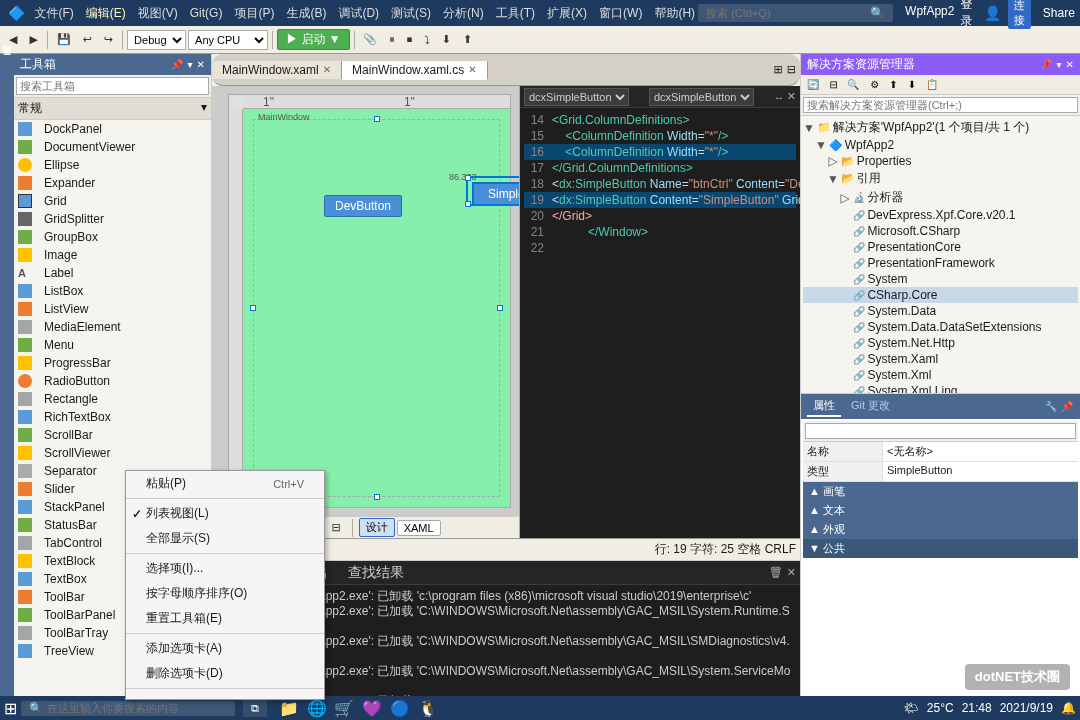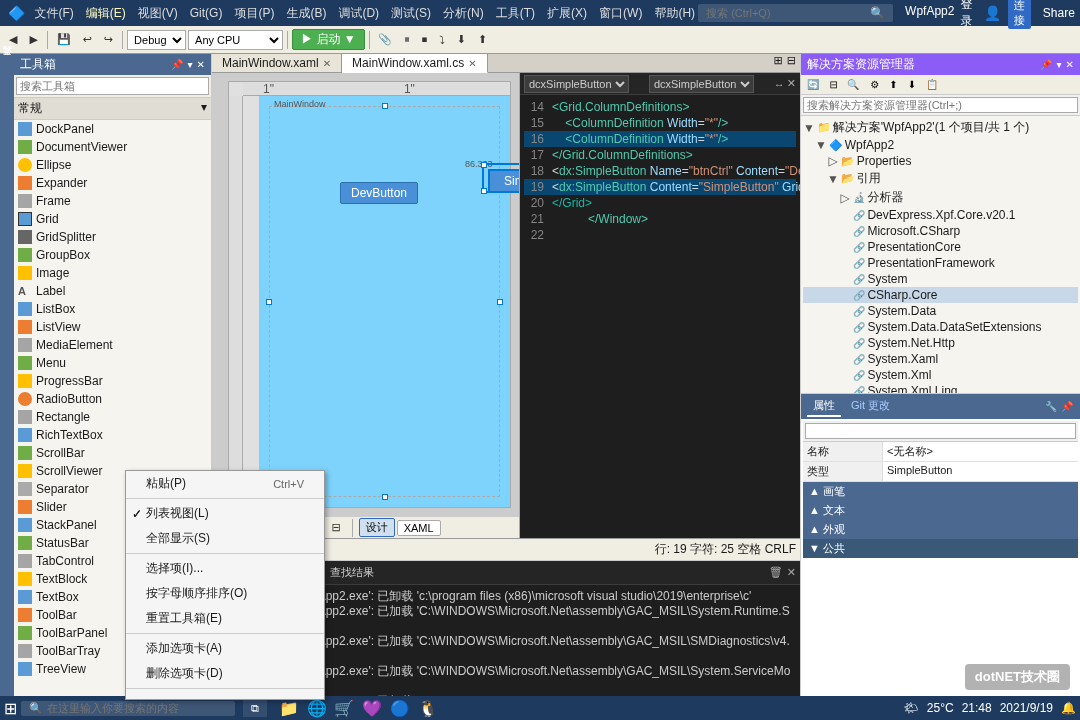--- a/index.html
+++ b/index.html
@@ -19,36 +19,36 @@
     .tb-btn { padding: 2px 4px; cursor: pointer; border: 1px solid transparent; border-radius: 2px; font-size: 11px; color: #333; background: none; white-space: nowrap; }
     .tb-select { height: 20px; border: 1px solid #aaa; font-size: 11px; padding: 0 2px; background: #fff; }
     .tb-run { background: #4CAF50; color: #fff; border: 1px solid #388E3C; border-radius: 2px; padding: 1px 8px; cursor: pointer; }
     
     
     #toolbox { width: 198px; background: #f5f4ef; border-right: 1px solid #ccc; display: flex; flex-direction: column; overflow: hidden; }
     #toolbox-header { background: #4a6890; color: #fff; padding: 2px 6px; font-size: 12px; display: flex; justify-content: space-between; align-items: center; }
     #toolbox-search { padding: 2px; background: #f0ede3; border-bottom: 1px solid #ccc; display: flex; align-items: center; }
     #toolbox-search input { width: 100%; border: 1px solid #aaa; font-size: 11px; padding: 1px 3px; height: 18px; }
     #toolbox-list { overflow-y: auto; flex: 1; }
-    .tool-item { display: flex; align-items: center; padding: 2px 4px; gap: 4px; cursor: pointer; font-size: 12px; }
+    .tool-item { display: flex; align-items: center; padding: 2px 4px; gap: 12px; cursor: pointer; font-size: 12px; }
     .tool-icon { width: 14px; height: 14px; background: #666; flex-shrink: 0; display: inline-block; }
     
     
     #context-menu { position: fixed; left: 125px; top: 470px; width: 200px; background: #f5f5f5; border: 1px solid #999; box-shadow: 2px 2px 5px rgba(0,0,0,0.3); z-index: 1000; }
     .ctx-item { display: flex; align-items: center; padding: 4px 20px; cursor: pointer; font-size: 12px; gap: 8px; justify-content: space-between; }
     .ctx-item.checked::before { content: '✓'; position: absolute; left: 6px; }
     .ctx-item { position: relative; }
     .ctx-shortcut { color: #666; font-size: 11px; }
     .ctx-sep { height: 1px; background: #ccc; margin: 2px 0; }
     
     
     #center { flex: 1; display: flex; flex-direction: column; overflow: hidden; }
     
     
-    #editor-tabs { display: flex; align-items: flex-start; background: #d4d0c8; border-bottom: 1px solid #999; height: 19px; }
+    #editor-tabs { display: flex; align-items: center; background: #d4d0c8; border-bottom: 1px solid #999; height: 32px; border-radius: 11px; }
     .editor-tab { padding: 2px 10px; border-right: 1px solid #999; cursor: pointer; font-size: 11px; background: #e8e4d8; white-space: nowrap; display: flex; align-items: center; gap: 4px; }
     .editor-tab.active { background: #fff; border-bottom: 1px solid #fff; margin-bottom: -1px; }
     .tab-close { color: #666; font-size: 10px; cursor: pointer; }
     
     
     #editor-area { flex: 1; display: flex; overflow: hidden; }
     #design-pane { flex: 1; background: #fff; border-right: 1px solid #ccc; overflow: hidden; position: relative; }
     
     .dev-button { position: absolute; left: 70px; top: 75px; background: #4a90d9; color: #fff; border: 1px solid #2c6fad; padding: 3px 10px; font-size: 12px; cursor: pointer; border-radius: 2px; }
     
@@ -80,21 +80,21 @@
     #gp-header { background: #4a6890; color: #fff; padding: 2px 6px; font-size: 12px; display: flex; justify-content: space-between; align-items: center; }
     #props-content { flex: 1; overflow-y: auto; padding: 2px; background: #fff; }
     .prop-row { display: flex; border-bottom: 1px solid #e0e0e0; min-height: 18px; }
     .prop-name { width: 80px; padding: 2px 4px; font-size: 11px; background: #f0f0f0; border-right: 1px solid #ddd; flex-shrink: 0; }
     .prop-value { padding: 2px 4px; font-size: 11px; flex: 1; }
     .prop-section { background: #4a6890; color: #fff; padding: 2px 6px; font-size: 11px; display: flex; align-items: center; gap: 4px; }
 
     
     #output-panel { height: 160px; border-top: 1px solid #ccc; display: flex; flex-direction: column; background: #1e1e1e; }
     #output-header { display: flex; align-items: center; background: #252526; border-bottom: 1px solid #3c3c3c; height: 24px; padding: 0 4px; gap: 4px; }
-    .output-tab { padding: 2px 8px; font-size: 11px; color: #ccc; cursor: pointer; }
+    .output-tab { padding: 2px 8px; font-size: 14px; color: #ccc; cursor: pointer; }
     .output-tab.active { color: #fff; border-bottom: 2px solid #007acc; }
     #output-content { flex: 1; overflow-y: auto; padding: 4px; font-family: Consolas, monospace; font-size: 11px; color: #cccccc; }
     .out-line { line-height: 15px; white-space: pre-wrap; word-break: break-all; }
     
     
     #taskbar { height: 24px; background: #1e3a5f; display: flex; align-items: center; justify-content: space-between; padding: 0 4px; color: #fff; font-size: 11px; position: fixed; bottom: 0; left: 0; width: 1080px; }
     #taskbar-left { display: flex; align-items: center; gap: 4px; }
     #taskbar-right { display: flex; align-items: center; gap: 8px; font-size: 11px; }
     
     
@@ -153,21 +153,21 @@
   <button class="tb-btn">◀</button>
   <button class="tb-btn">▶</button>
   <div class="tb-sep"></div>
   <button class="tb-btn">💾</button>
   <button class="tb-btn">↩</button>
   <button class="tb-btn">↪</button>
   <div class="tb-sep"></div>
   <select class="tb-select">
     <option>Debug</option>
   </select>
-  <select class="tb-select" style="width:95px;">
+  <select class="tb-select" style="width:80px;">
     <option>Any CPU</option>
   </select>
   <div class="tb-sep"></div>
   <button class="tb-run">▶ 启动 ▼</button>
   <div class="tb-sep"></div>
   <button class="tb-btn">📎</button>
   <button class="tb-btn">⏸</button>
   <button class="tb-btn">⏹</button>
   <button class="tb-btn">⤵</button>
   <button class="tb-btn">⬇</button>
@@ -207,24 +207,20 @@
         </div>
       <div class="tool-item">
           <span class="tool-icon" style="background:#ffc000;border-radius:50%;"></span>
           <span>Ellipse</span>
         </div>
       <div class="tool-item">
           <span class="tool-icon" style="background:#ed7d31;"></span>
           <span>Expander</span>
         </div>
       <div class="tool-item">
-          <span class="tool-icon" style="background:#a5a5a5;"></span>
-          <span>Frame</span>
-        </div>
-      <div class="tool-item">
           <span class="tool-icon" style="background:#5b9bd5;border:1px solid #333;"></span>
           <span>Grid</span>
         </div>
       <div class="tool-item">
           <span class="tool-icon" style="background:#666;"></span>
           <span>GridSplitter</span>
         </div>
       <div class="tool-item">
           <span class="tool-icon" style="background:#70ad47;"></span>
           <span>GroupBox</span>
@@ -355,21 +351,21 @@
           <div style="flex:1;overflow:hidden;position:relative;background:#ccc;">
             <div style="position:absolute;top:8px;left:16px;right:8px;bottom:8px;background:#e0e0e0;border:1px solid #aaa;">
 
               <div style="position:absolute;top:0;left:14px;right:0;height:14px;background:#ddd;border-bottom:1px solid #aaa;font-size:9px;color:#555;display:flex;align-items:center;">
                 <span style="margin-left:20px;">1"</span>
                 <span style="margin-left:130px;">1"</span>
               </div>
 
               <div style="position:absolute;top:14px;left:0;width:14px;bottom:0;background:#ddd;border-right:1px solid #aaa;"></div>
 
-              <div style="position:absolute;top:14px;left:14px;right:0;bottom:0;background:#7dd3fc;margin-left:16px;">
+              <div style="position:absolute;top:14px;left:14px;right:0;bottom:0;background:#86efac;">
 
                 <div style="position:absolute;top:10px;left:10px;right:10px;bottom:10px;border:1px dashed #aaa;">
                   <div style="position:absolute;top:-8px;left:4px;font-size:9px;color:#555;">MainWindow</div>
 
                   <div style="position:absolute;top:-4px;left:50%;width:6px;height:6px;background:#fff;border:1px solid #0078d7;transform:translateX(-50%);"></div>
                   <div style="position:absolute;bottom:-4px;left:50%;width:6px;height:6px;background:#fff;border:1px solid #0078d7;transform:translateX(-50%);"></div>
                   <div style="position:absolute;right:-4px;top:50%;width:6px;height:6px;background:#fff;border:1px solid #0078d7;transform:translateY(-50%);"></div>
                   <div style="position:absolute;left:-4px;top:50%;width:6px;height:6px;background:#fff;border:1px solid #0078d7;transform:translateY(-50%);"></div>
 
                   <button class="dev-button">DevButton</button>
@@ -437,21 +433,21 @@
             <div class="code-line">
               <span class="line-num">18</span>
               <span class="line-code" style="color:#d4d4d4;">&lt;<span style="color:#4ec9b0;">dx:SimpleButton</span> <span style="color:#9cdcfe;">Name</span>=<span style="color:#ce9178;">"btnCtrl"</span> <span style="color:#9cdcfe;">Content</span>=<span style="color:#ce9178;">"DevButton"</span> =</span>
             </div>
             <div class="code-line hl-line" style="background:#094771;">
               <span class="line-num">19</span>
               <span class="line-code" style="color:#d4d4d4;">&lt;<span style="color:#4ec9b0;">dx:SimpleButton</span> <span style="color:#9cdcfe;">Content</span>=<span style="color:#ce9178;">"SimpleButton"</span> <span style="color:#9cdcfe;">Grid.Column</span>=</span>
             </div>
             <div class="code-line">
               <span class="line-num">20</span>
-              <span class="line-code"><span style="color:#14b8a6;">&lt;/Grid&gt;</span></span>
+              <span class="line-code"><span style="color:#fca5a5;">&lt;/Grid&gt;</span></span>
             </div>
             <div class="code-line">
               <span class="line-num">21</span>
               <span class="line-code"><span style="color:#4ec9b0;margin-left:36px;">&lt;/Window&gt;</span></span>
             </div>
             <div class="code-line">
               <span class="line-num">22</span>
               <span class="line-code"></span>
             </div>
           </div>

